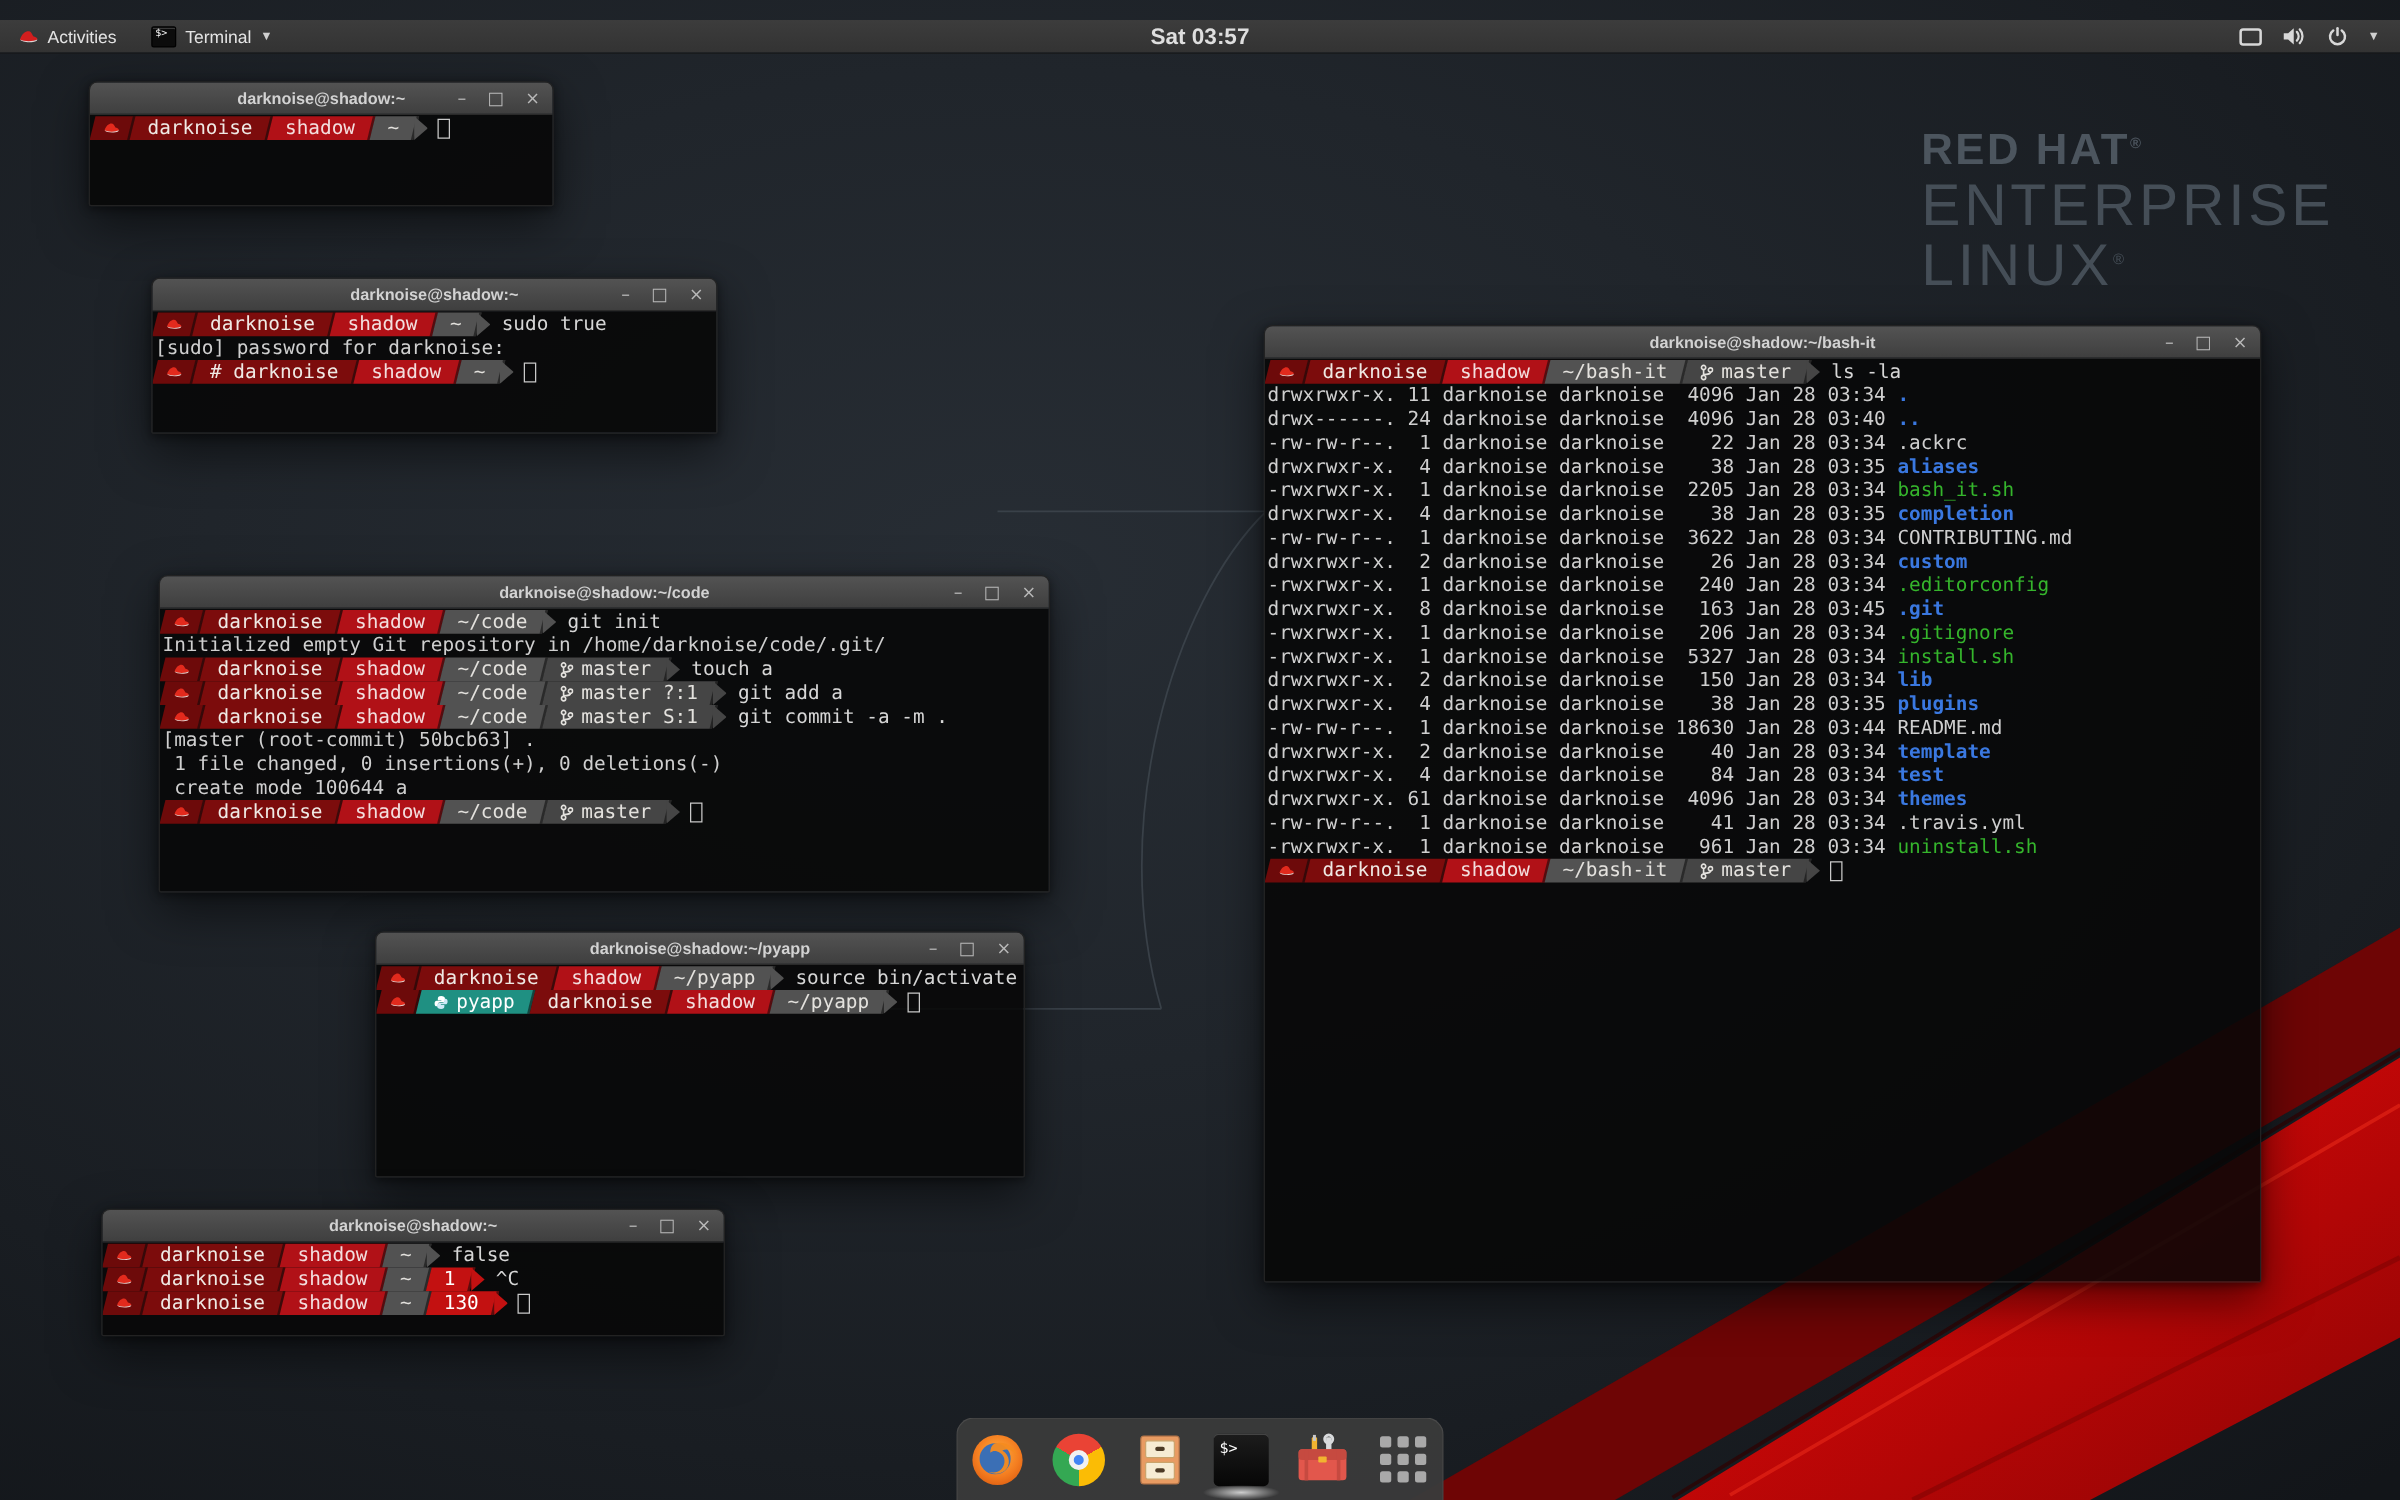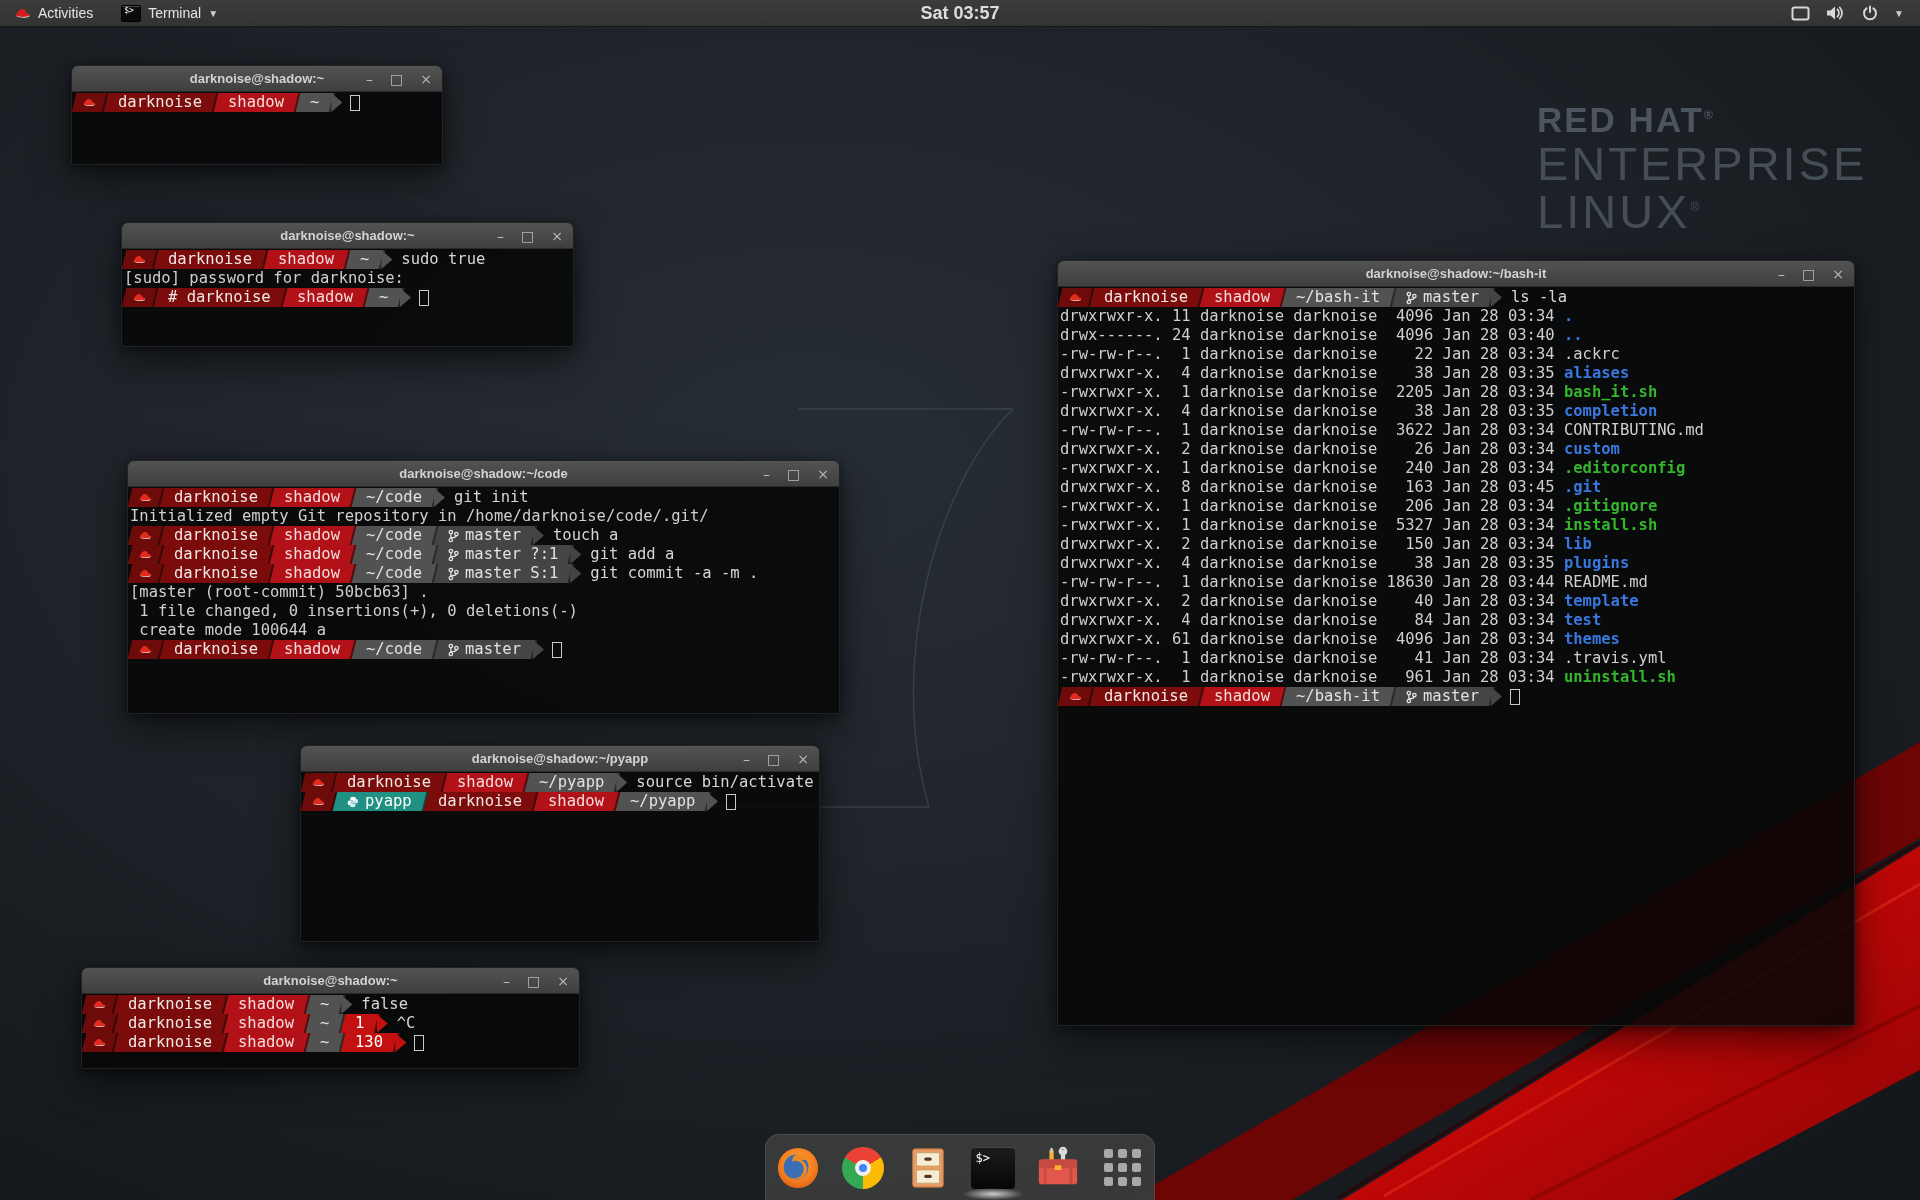--- a/index.html
+++ b/index.html
@@ -9,21 +9,21 @@
 
   
   #wallpaper-svg { position:absolute; inset:0; z-index:0; }
 
   #rhel-logo { position:absolute; left:1537px; top:100px; z-index:0; color:#49525b; user-select:none; }
   #rhel-logo .l1 { font-size:35px; font-weight:bold; letter-spacing:2px; color:#4c555e; }
   #rhel-logo .l2, #rhel-logo .l3 { font-size:47px; font-weight:300; letter-spacing:3px; line-height:1.02; color:#454e57; }
   #rhel-logo sup { font-size:12px; vertical-align:super; }
 
   
-  #topbar { position:absolute; left:0; top:0; width:1920px; height:27px; z-index:30;
+  #topbar { position:absolute; left:0; top:16px; width:1920px; height:27px; z-index:30;
     background:linear-gradient(#3c3c3c,#333333); border-bottom:1px solid #17181a;
     display:flex; align-items:center; color:#e4e4e4; font-size:14px; }
   .tb-left { display:flex; align-items:center; height:100%; }
   .tb-item { display:flex; align-items:center; gap:7px; padding:0 14px; height:100%; cursor:default; }
   #clock { position:absolute; left:50%; transform:translateX(-50%); font-weight:bold; font-size:18px; color:#dedede; }
   .tb-right { position:absolute; right:8px; top:0; height:100%; display:flex; align-items:center; gap:16px; padding:0 8px; }
   .term-mini { width:20px; height:17px; background:#0c0c0c; border:1px solid #000; border-radius:2px;
     color:#fff; font-family:"DejaVu Sans Mono",monospace; font-size:8px; line-height:8px; padding:1px 2px; box-shadow:inset 0 1px 0 rgba(255,255,255,.25); }
   .caret { font-size:10px; color:#cfcfcf; }
 
@@ -34,21 +34,21 @@
   .titlebar { height:26px; flex:0 0 26px; background:linear-gradient(#535353,#3f3f3f);
     border-bottom:1px solid #2a2a2a; position:relative; display:flex; align-items:center; justify-content:center; }
   .titlebar .wtitle { color:#d2d2d2; font-size:13px; font-weight:bold; }
   .winbtns { position:absolute; right:10px; top:0; height:100%; display:flex; align-items:center; gap:17px; }
   .winbtns span { color:#b9b9b9; font-size:14px; line-height:14px; cursor:default; font-family:"DejaVu Sans",sans-serif; }
   .tcontent { flex:1; background:rgba(7,7,7,0.88); padding:1px 0 0 2px; overflow:hidden;
     font-family:"DejaVu Sans Mono",monospace; font-size:15.5px; line-height:19px; color:#cfcfcf; }
   .trow { height:19px; display:flex; align-items:stretch; white-space:pre; }
   .out { white-space:pre; }
   .fn-dir { color:#3a78e0; font-weight:bold; }
-  .fn-exec { color:#35b52c; font-weight:bold; }
+  .fn-exec { color:#35b52c; font-weight:normal; }
   .fn-plain { color:#cfcfcf; }
 
   
   .sg { display:flex; align-items:center; transform:skewX(-14deg); border-right:2px solid rgba(10,10,10,.55); padding:0 12px; }
   .sg > * { transform:skewX(14deg); display:inline-block; }
   .sg-hat  { background:#6d0a0a; padding:0 8px; }
   .sg-user { background:#7c0c0c; color:#efe9e4; }
   .sg-host { background:#b11117; color:#f3dede; }
   .sg-path { background:#525252; color:#e4e2de; }
   .sg-git  { background:#454545; color:#e4e2de; gap:6px; }
@@ -59,21 +59,21 @@
   .tip-exit { background:#c31111; }
   .cmd { margin-left:9px; color:#d6d6d6; white-space:pre; align-self:center; }
   .cursor { width:10px; height:16px; border:1px solid #c9c9c9; margin-left:8px; align-self:center; }
 
   
   #t1 { left:54px;  top:65px;  width:372px; height:100px; }
   #t2 { left:104px; top:222px; width:453px; height:125px; }
   #t3 { left:110px; top:460px; width:713px; height:254px; }
   #t4 { left:283px; top:745px; width:520px; height:197px; }
   #t5 { left:64px;  top:967px; width:499px; height:102px; }
-  #t6 { left:1040px;top:260px; width:798px; height:766px; }
+  #t6 { left:994px;top:260px; width:798px; height:766px; }
 
   
   #dock { position:absolute; left:765px; top:1134px; width:390px; height:66px; z-index:20;
     background:rgba(58,58,58,.97); border:1px solid #4a4a4a; border-bottom:none; border-radius:14px 14px 0 0;
     display:flex; align-items:center; justify-content:center; gap:19px; }
   .dock-ico { width:46px; height:46px; position:relative; display:flex; align-items:center; justify-content:center; cursor:pointer; }
   .glow { position:absolute; left:50%; transform:translateX(-50%); bottom:-9px; width:62px; height:12px;
     background:radial-gradient(ellipse at center, rgba(255,255,255,.75) 0%, rgba(255,255,255,0) 70%); }
   .chrome-disc { width:42px; height:42px; border-radius:50%;
     background:conic-gradient(from 60deg, #fbbc05 0 120deg, #34a853 120deg 240deg, #ea4335 240deg 360deg);

